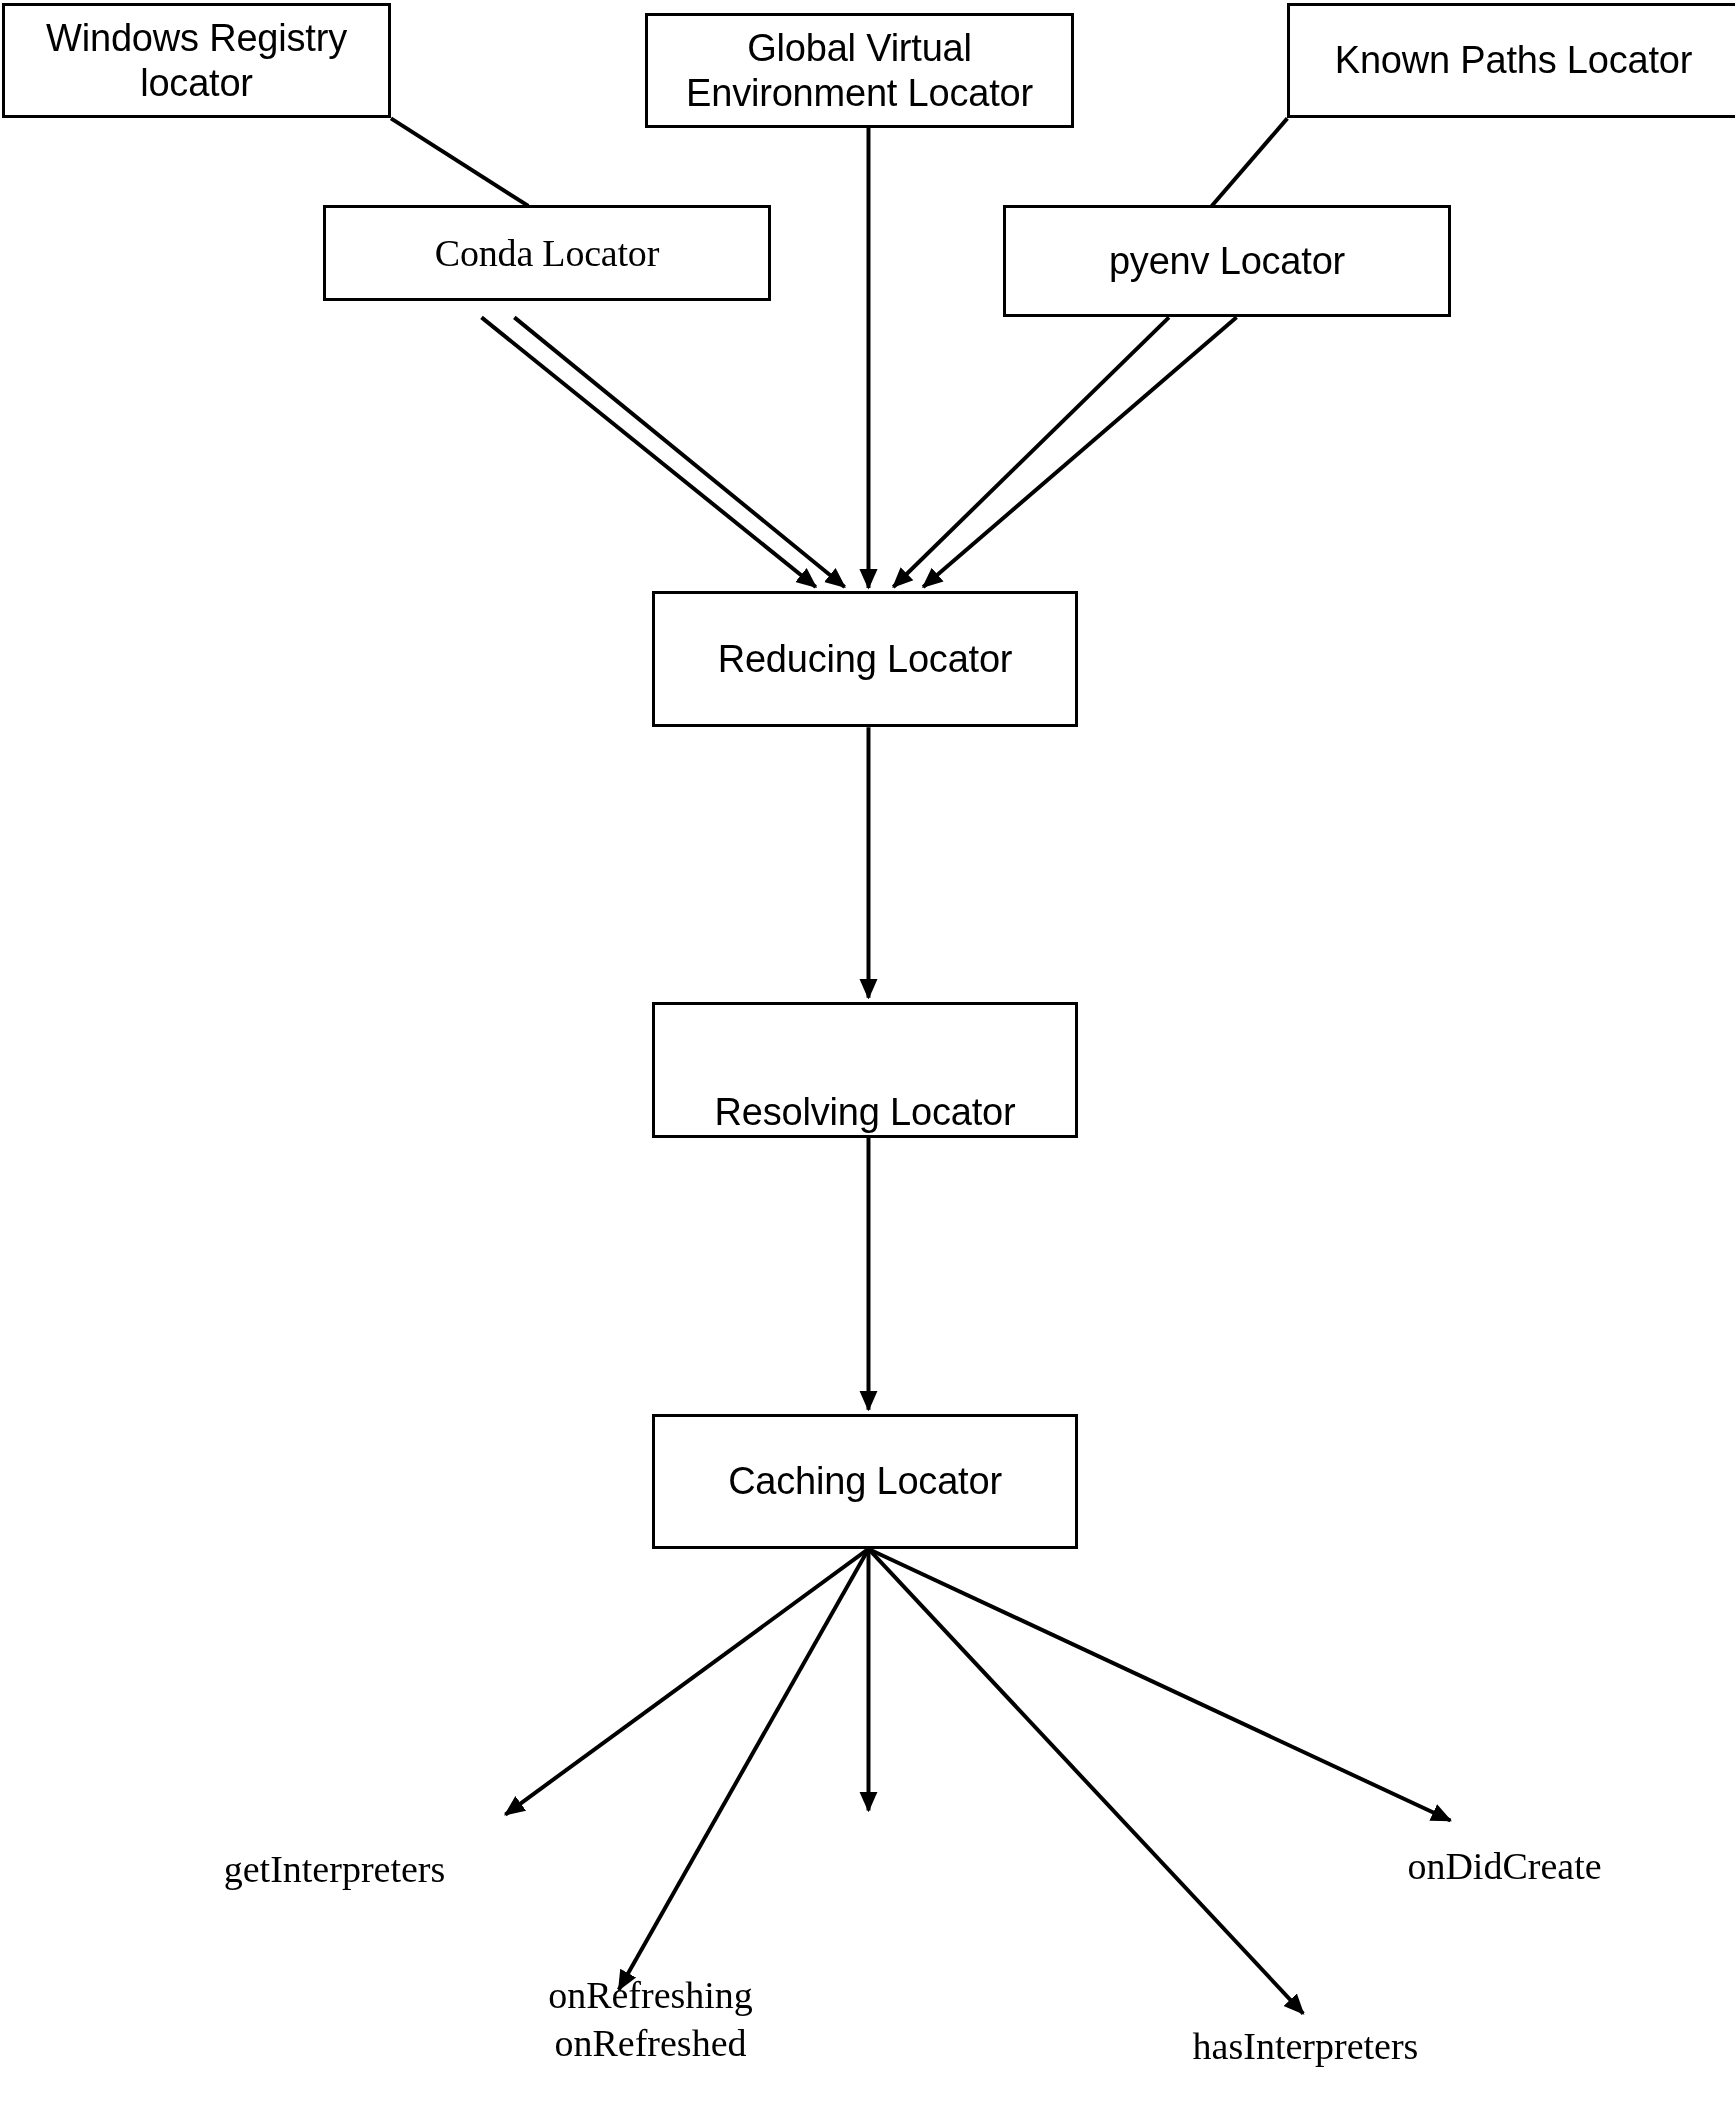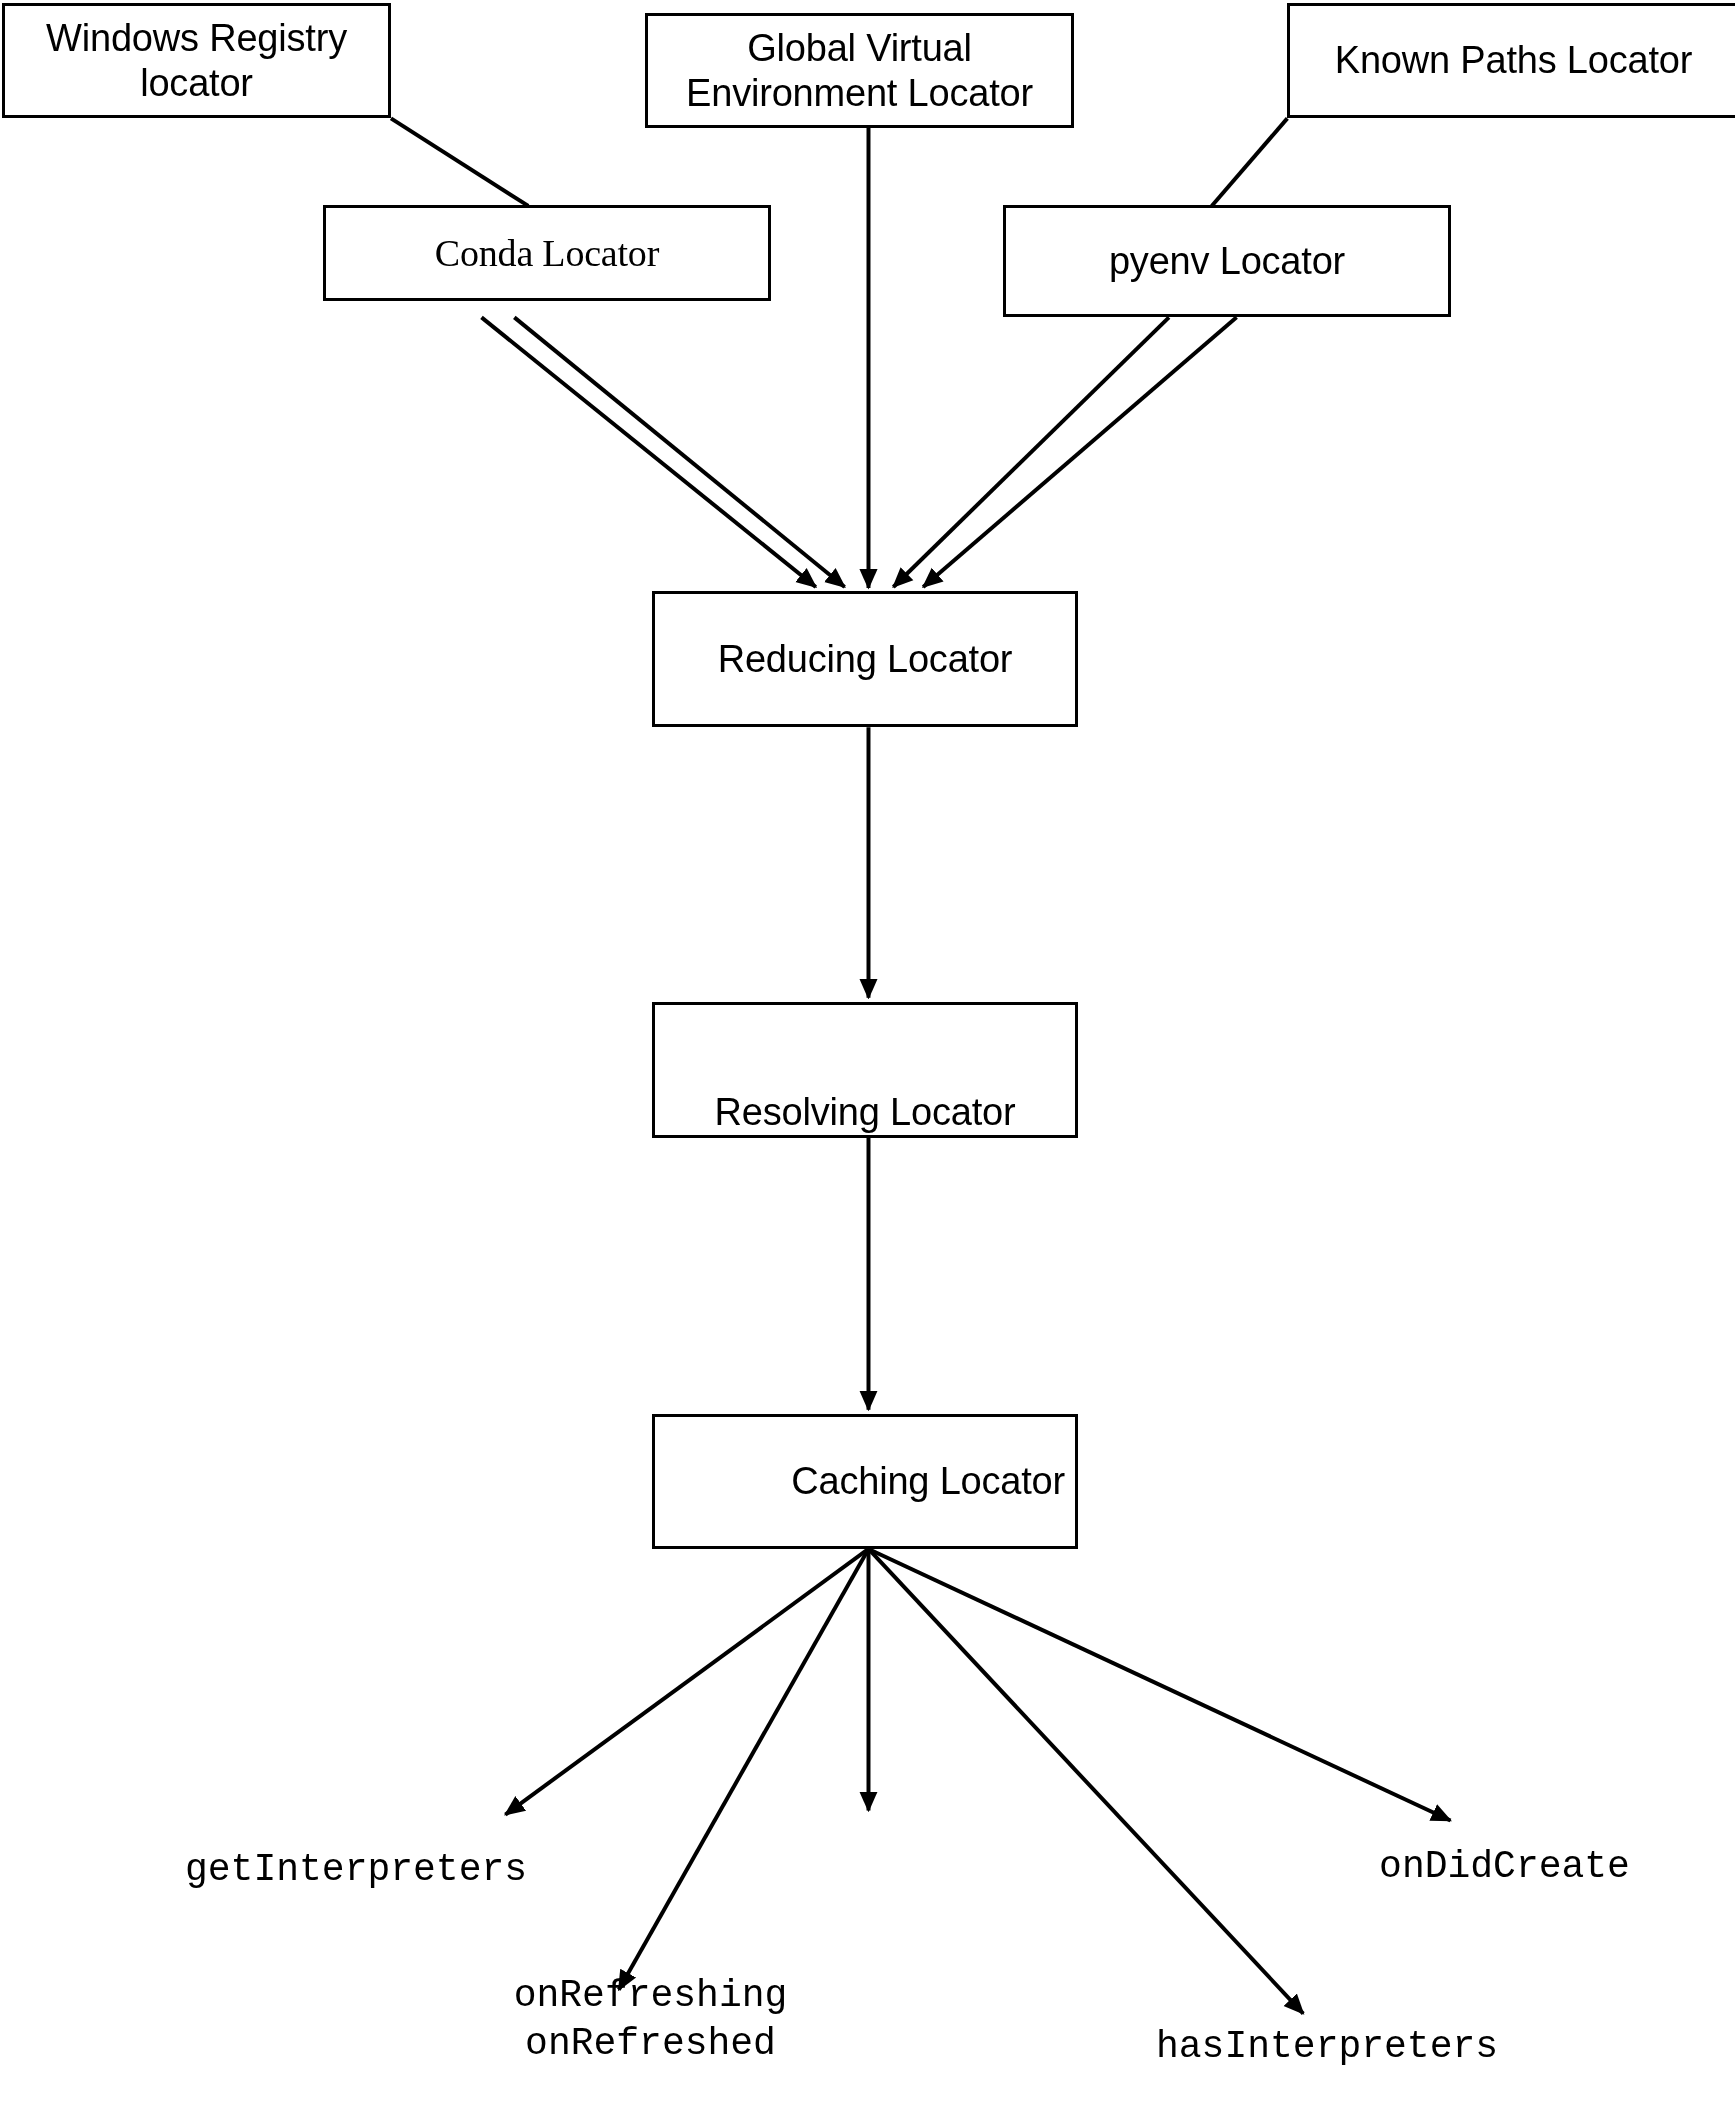--- a/index.html
+++ b/index.html
@@ -43,21 +43,21 @@
     z-index: 2;
   }
   .node .node-label {
     display: block;
     padding: 0 10px;
     white-space: pre-line;
   }
   .leaf-label {
     position: absolute;
     color: #000000;
-    font-family: Liberation Mono, monospace;
+    font-family: Liberation Serif, serif;
     font-size: 38px;
     line-height: 1.25;
     text-align: center;
     white-space: pre-line;
     z-index: 2;
   }
 </style>
 </head>
 <body>
 
@@ -113,21 +113,21 @@
   </div>
 
   <div class="node" style="left:652px; top:591px; width:426px; height:136px;">
     <span class="node-label">Reducing Locator</span>
   </div>
 
   <div class="node" style="left:652px; top:1002px; width:426px; height:136px;align-items:flex-end;">
     <span class="node-label">Resolving Locator</span>
   </div>
 
-  <div class="node" style="left:652px; top:1414px; width:426px; height:135px;justify-content:flex-end;">
+  <div class="node" style="left:652px; top:1414px; width:426px; height:135px;">
     <span class="node-label">Caching Locator</span>
   </div>
 
   <div class="leaf-label" style="left:185px; top:1846px; width:299px;">getInterpreters</div>
 
   <div class="leaf-label" style="left:501px; top:1972px; width:299px;">onRefreshing
 onRefreshed</div>
 
 
   <div class="leaf-label" style="left:1156px; top:2023px; width:299px;">hasInterpreters</div>

